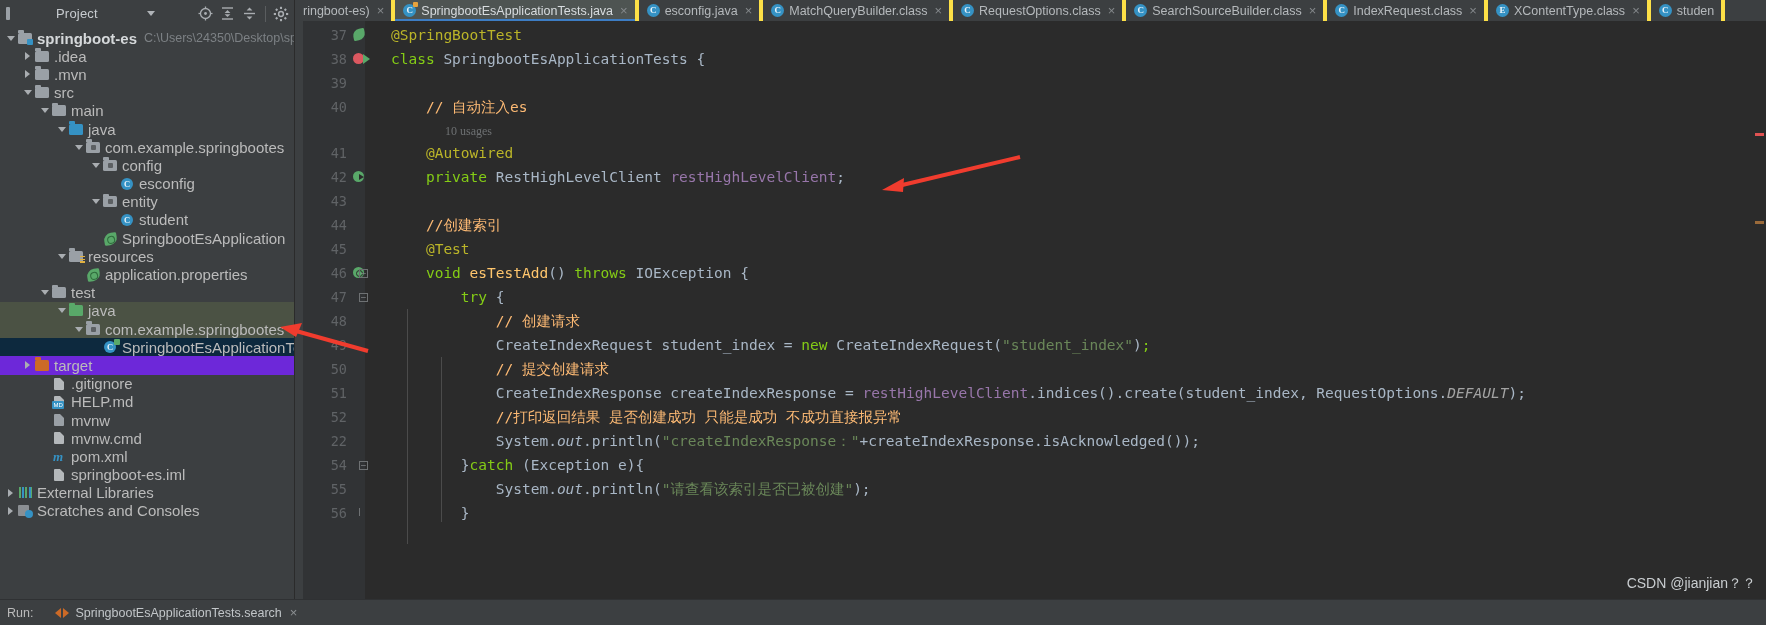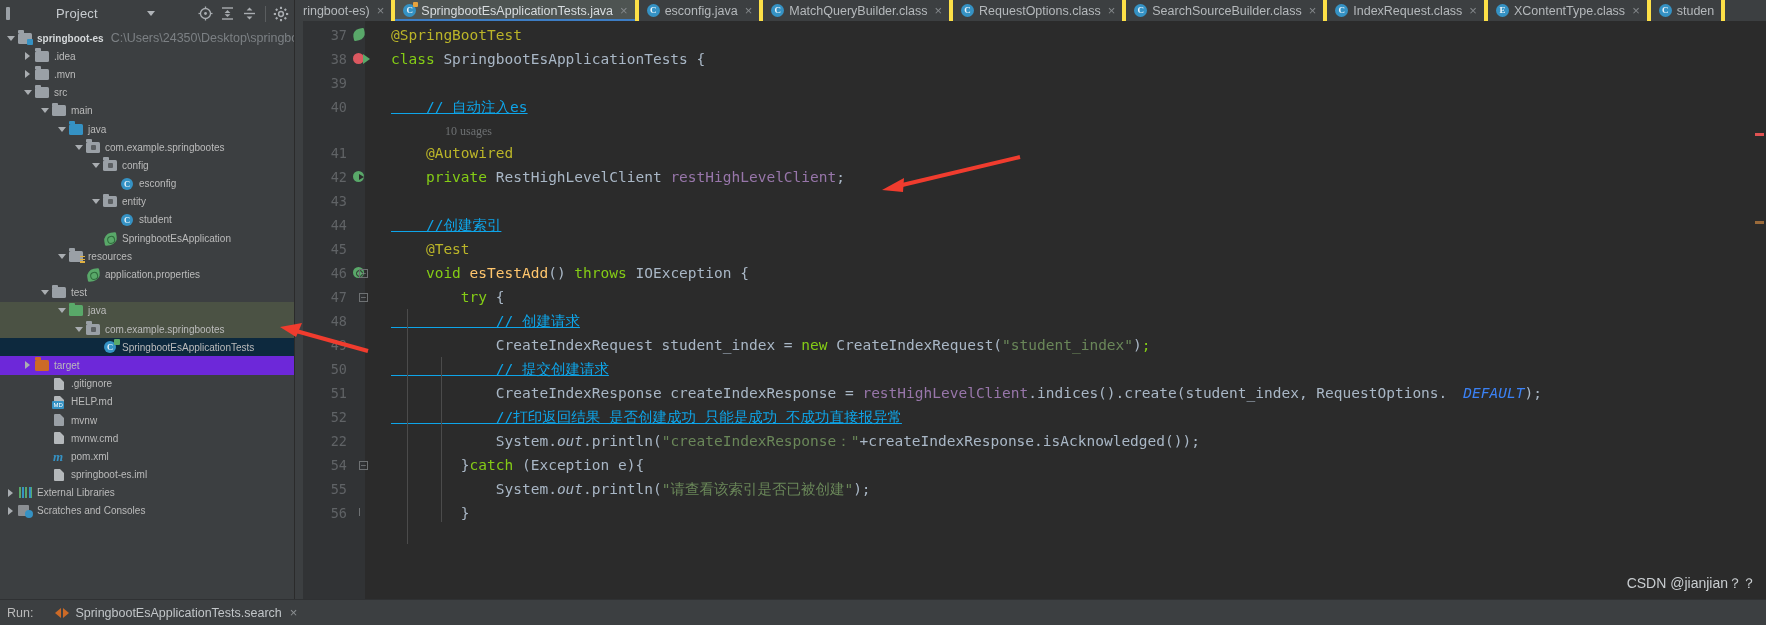--- a/index.html
+++ b/index.html
@@ -89,21 +89,21 @@
   .fileico { position:absolute;left:3px;top:1.5px;width:10px;height:12px;background:#b4b8bb;border-radius:1px;}
   .fileico::after{content:"";position:absolute;right:0;top:0;border-left:4px solid transparent;border-top:4px solid #3c3f41;}
   .md-badge{position:absolute;left:1px;bottom:0px;background:#3592c4;color:#fff;font-size:6px;
       line-height:6px;padding:1px 1.5px;border-radius:1px;font-family:"Liberation Sans",sans-serif;}
   .m-blue{position:absolute;left:2px;top:1px;color:#3592c4;font-size:13px;font-style:italic;font-weight:bold;
       font-family:"Liberation Serif",serif;line-height:14px;}
   .libs{position:absolute;left:2px;top:2px;width:13px;height:11px;
       background: repeating-linear-gradient(90deg,#59a869 0 2px,#3c3f41 2px 3.2px,#3592c4 3.2px 5.2px,#3c3f41 5.2px 6.4px,#59a869 6.4px 8.4px,#3c3f41 8.4px 9.6px,#3592c4 9.6px 11.6px);}
   .scratch{position:absolute;left:1px;top:2px;width:11px;height:11px;background:#8b8f93;border-radius:1px;}
   .scratch::after{content:"";position:absolute;right:-4px;bottom:-2px;width:8px;height:8px;border-radius:50%;background:#3592c4;}
-  .nodelabel { font-size:10px; color:#bbbbbb; }
+  .nodelabel { font-size:15px; color:#bbbbbb; }
   .nodelabel.bold { font-weight: bold; color:#d5d8da; }
   .nodepath { font-size:12.5px; color:#7c8084; margin-left:7px; }
 
   #tree-scrollbar {
     position:absolute; left:0; bottom:0; width:295px; height:11px; background:#3c3f41;
   }
   #tree-scrollbar .thumb { position:absolute; left:2px; top:3px; width:268px; height:5px;
     background:#6e7275; border-radius:3px; }
 
   #run-bar {
@@ -155,28 +155,28 @@
   }
   .lnum {
     position:absolute; left:0; width:52px; text-align:right;
     color:#606366; font-size:13.5px; font-family:"DejaVu Sans Mono", monospace;
   }
   .gmark { position:absolute; left:56px; width:16px; height:24px; }
   .ctext { position:absolute; left:96px; }
 
   .kw   { color:#84cc16; }
   .ann  { color:#bbb529; }
-  .cmt  { color:#0ea5e9;text-decoration:underline; }
+  .cmt  { color:#fdba74; }
   .str  { color:#6a8759; }
   .typ  { color:#a9b7c6; }
   .fld  { color:#9876aa; }
   .mth  { color:#ffc66d; }
   .plain{ color:#a9b7c6; }
   .stat { color:#a9b7c6; font-style:italic; }
-  .fldi { color:#3b82f6; font-style:italic;margin-left:16px; }
+  .fldi { color:#a3a3a3; font-style:italic; }
   .usages { color:#6e7173; font-size:12px; font-family:Liberation Serif, serif; }
 
   .vline { position:absolute; top:0; width:1px; height:578px; background:#3a3a3a; }
   .indentguide { position:absolute; width:1px; background:#4b4b4b; }
 
   
   .leaf { position:absolute; left:2px; top:6px; width:12px;height:11px;background:#59a869;
      border-radius:60% 10% 60% 10%; transform:rotate(-12deg); }
   .gbean { position:absolute; left:2px; top:6px; width:11px;height:11px;border-radius:50%;background:#db5860; }
   .gbean::after{content:"";position:absolute;left:2.5px;top:2px;color:#fff;font-size:8px;line-height:8px;font-family:"Liberation Sans",sans-serif;font-weight:bold;}

